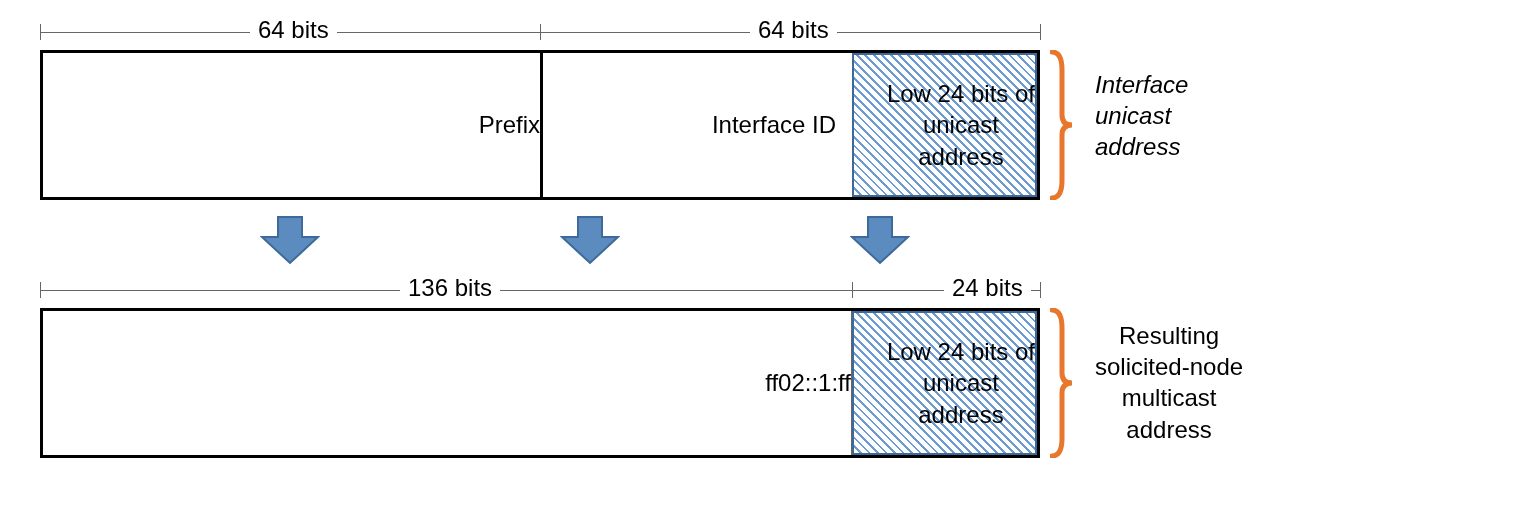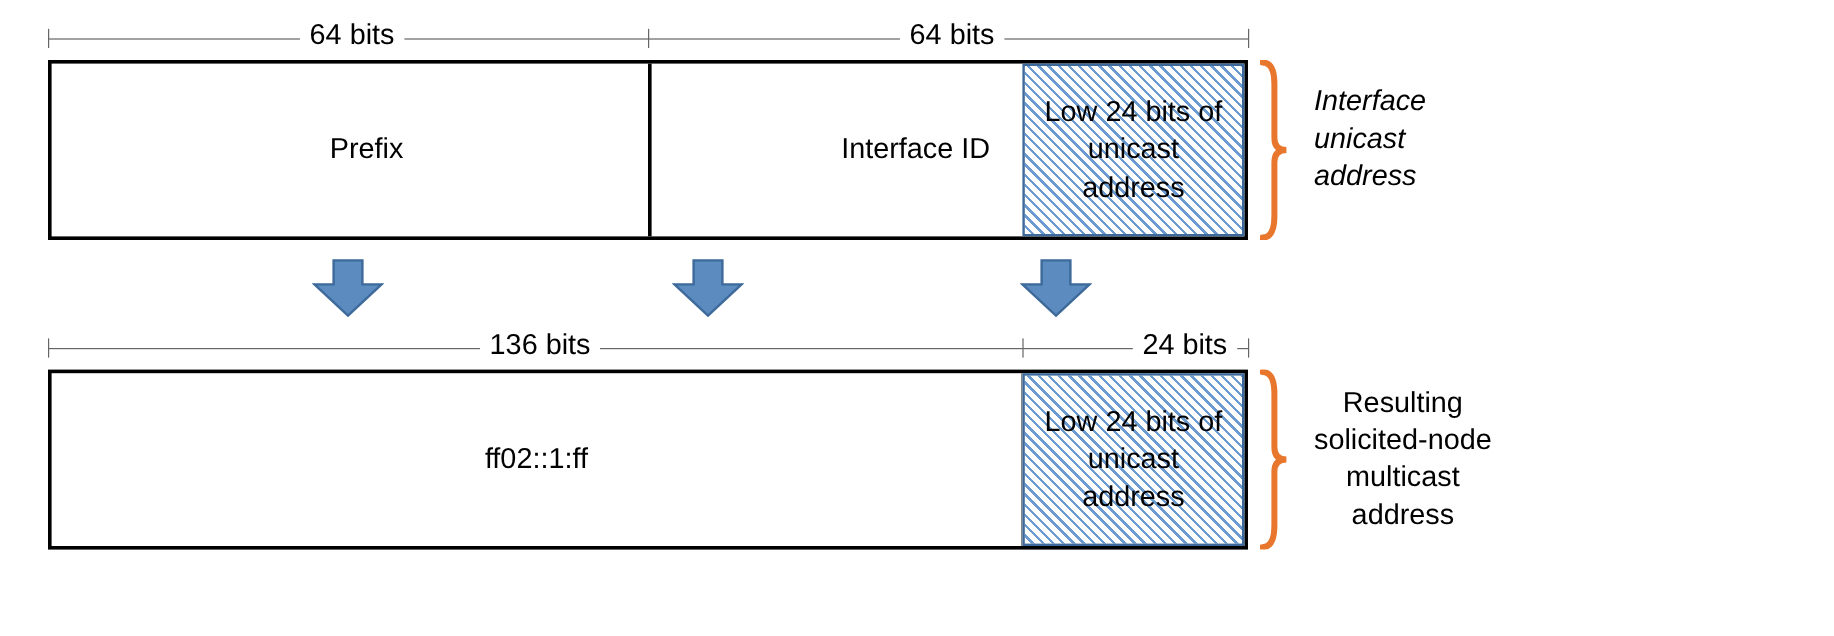--- a/index.html
+++ b/index.html
@@ -36,21 +36,21 @@
   .addr-box {
     position: absolute;
     border: 3px solid #000;
     background: #fff;
     display: flex;
     align-items: stretch;
   }
   .cell {
     display: flex;
     align-items: center;
-    justify-content: center;
+    justify-content: flex-end;
     text-align: center;
     line-height: 1.3;
   }
   .divider {
     width: 3px;
     background: #000;
   }
   .thin-divider {
     width: 1px;
     background: #666;
@@ -92,21 +92,21 @@
   <div class="dim-tick" style="left:1020px; top:4px; height:16px;"></div>
 
   <div class="dim-label" style="left:230px; top:-4px;">64 bits</div>
   <div class="dim-label" style="left:730px; top:-4px;">64 bits</div>
 
   <div class="addr-box" style="left:20px; top:30px; width:1000px; height:150px;">
     <div class="cell" style="width:497px;padding-left:28px;">
       <span>Prefix</span>
     </div>
     <div class="divider"></div>
-    <div class="cell" style="width:309px; justify-content:flex-end; padding-right:27px;">
+    <div class="cell" style="width:309px; justify-content:flex-end; padding-right:16px;">
       <span>Interface ID</span>
     </div>
     <div class="cell hatched" style="width:185px; white-space:pre-line;">
       <span>Low 24 bits of
 unicast
 address</span>
     </div>
   </div>
 
   <svg class="brace" style="left:1030px; top:30px;" width="30" height="150">

